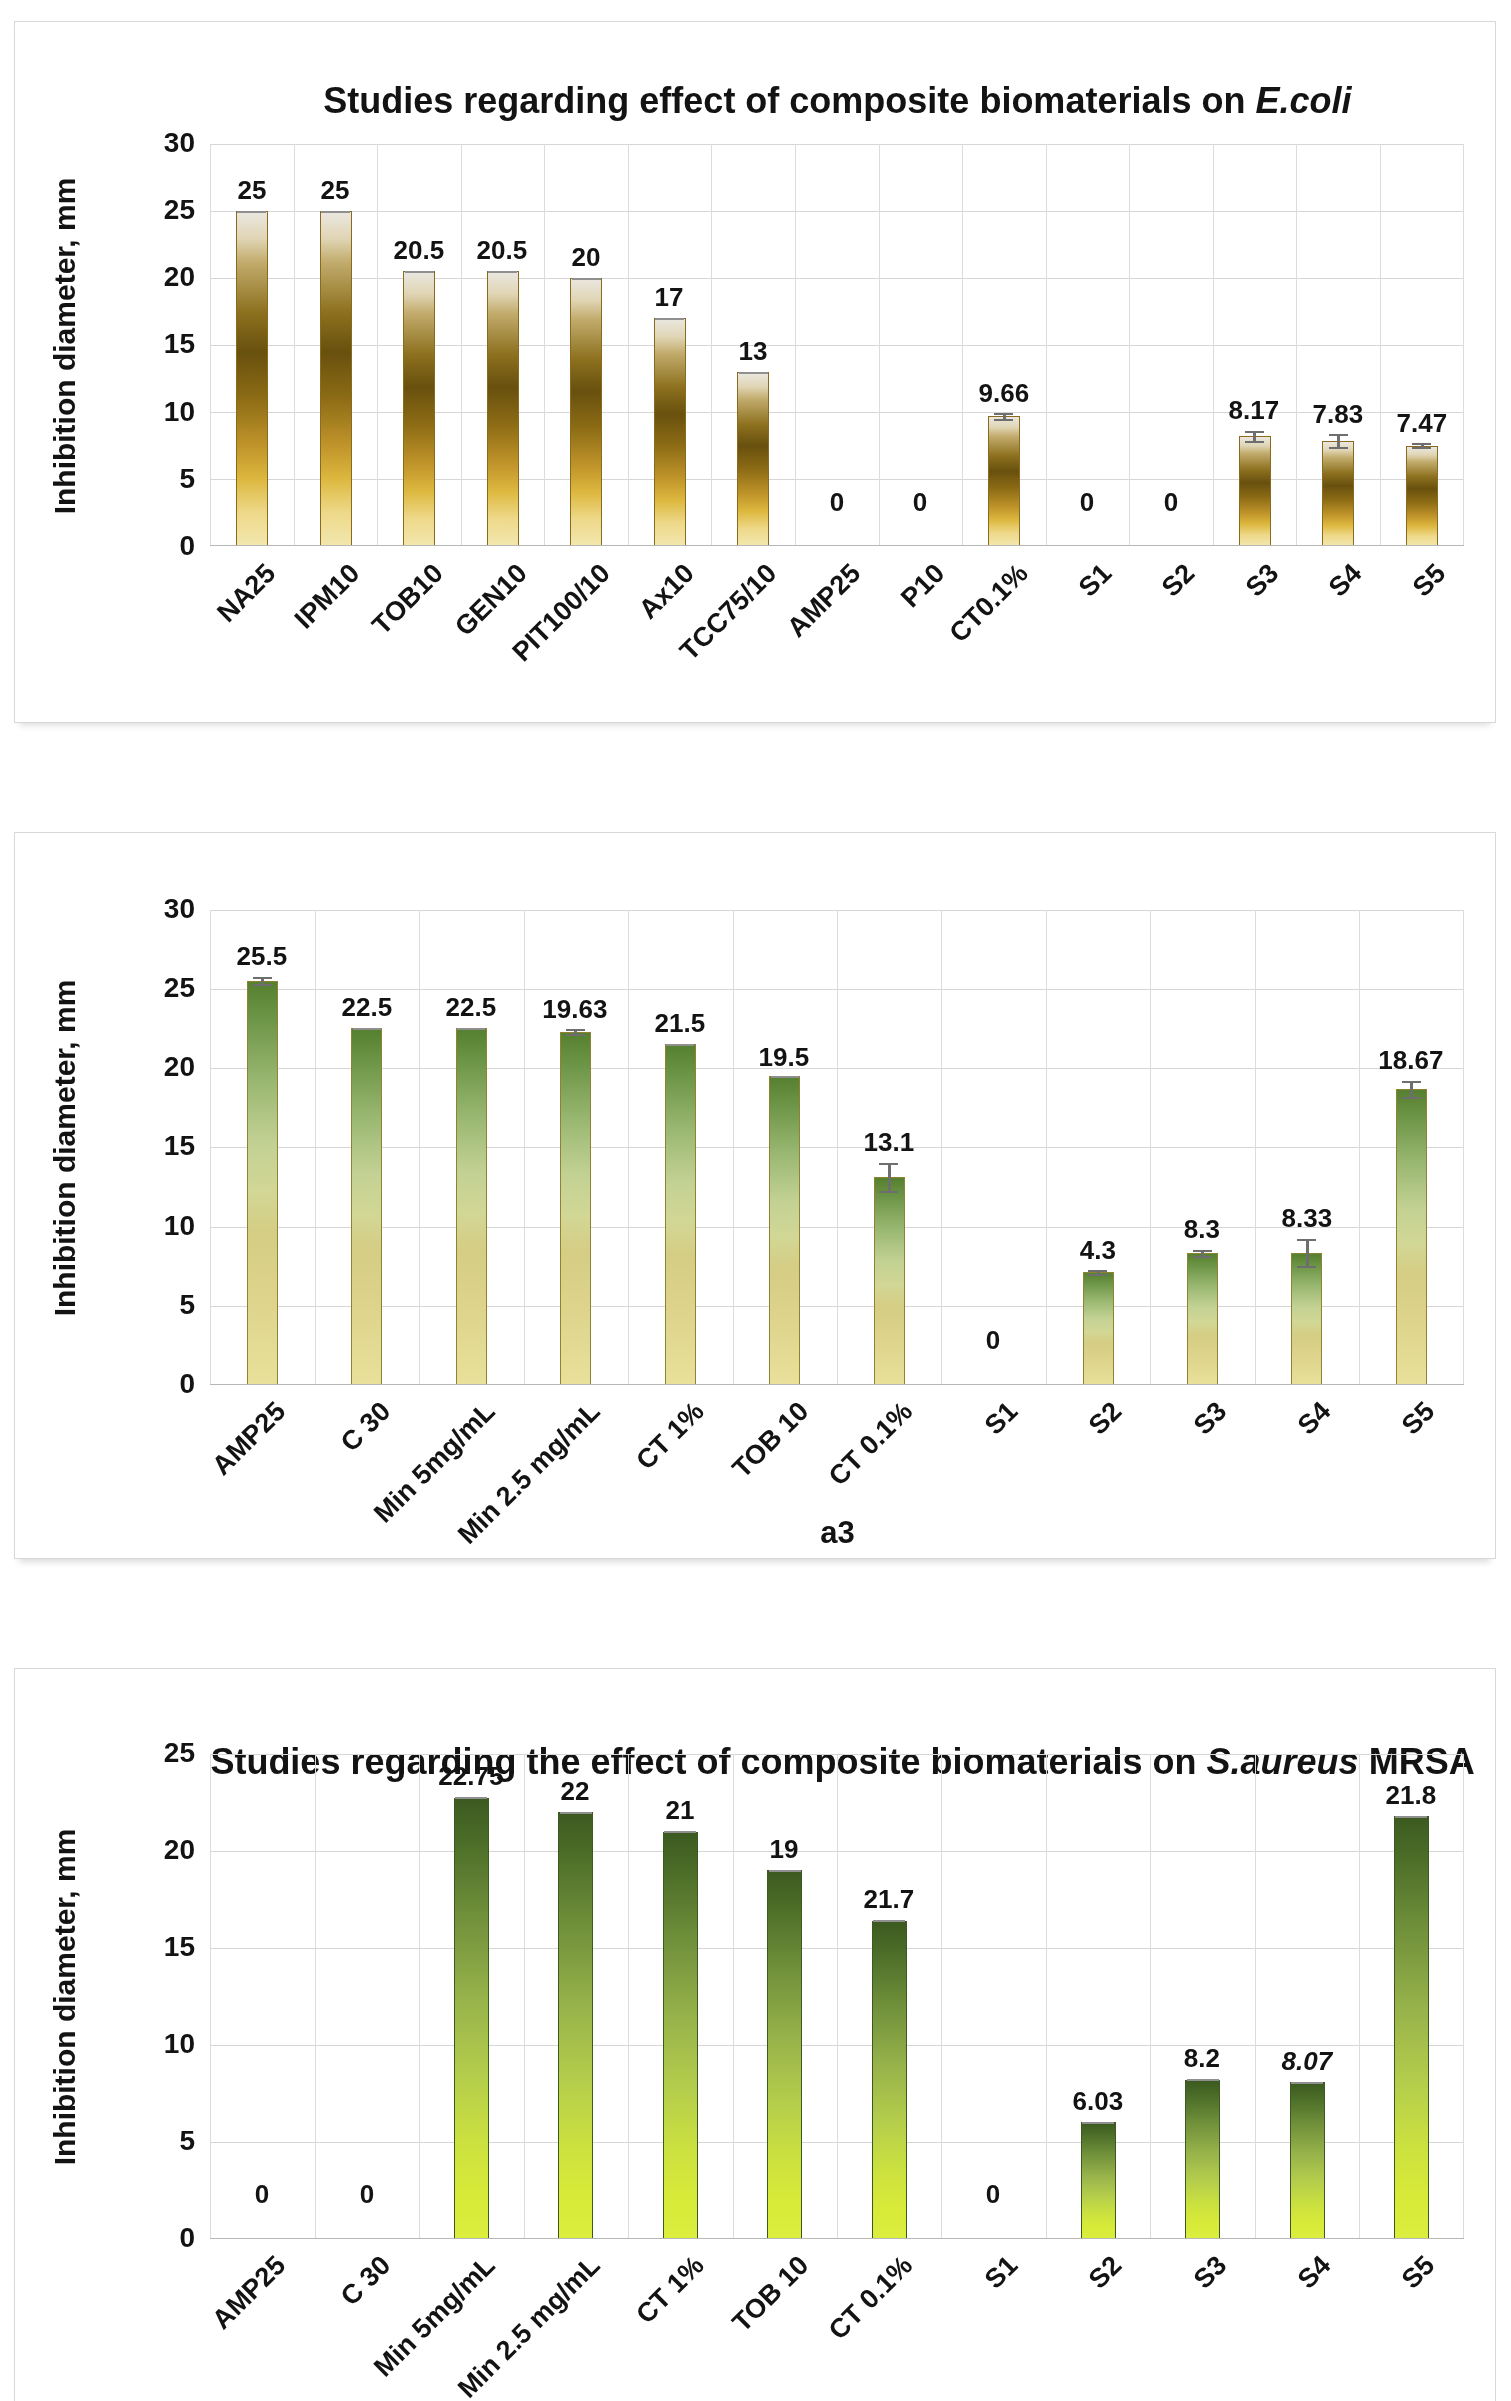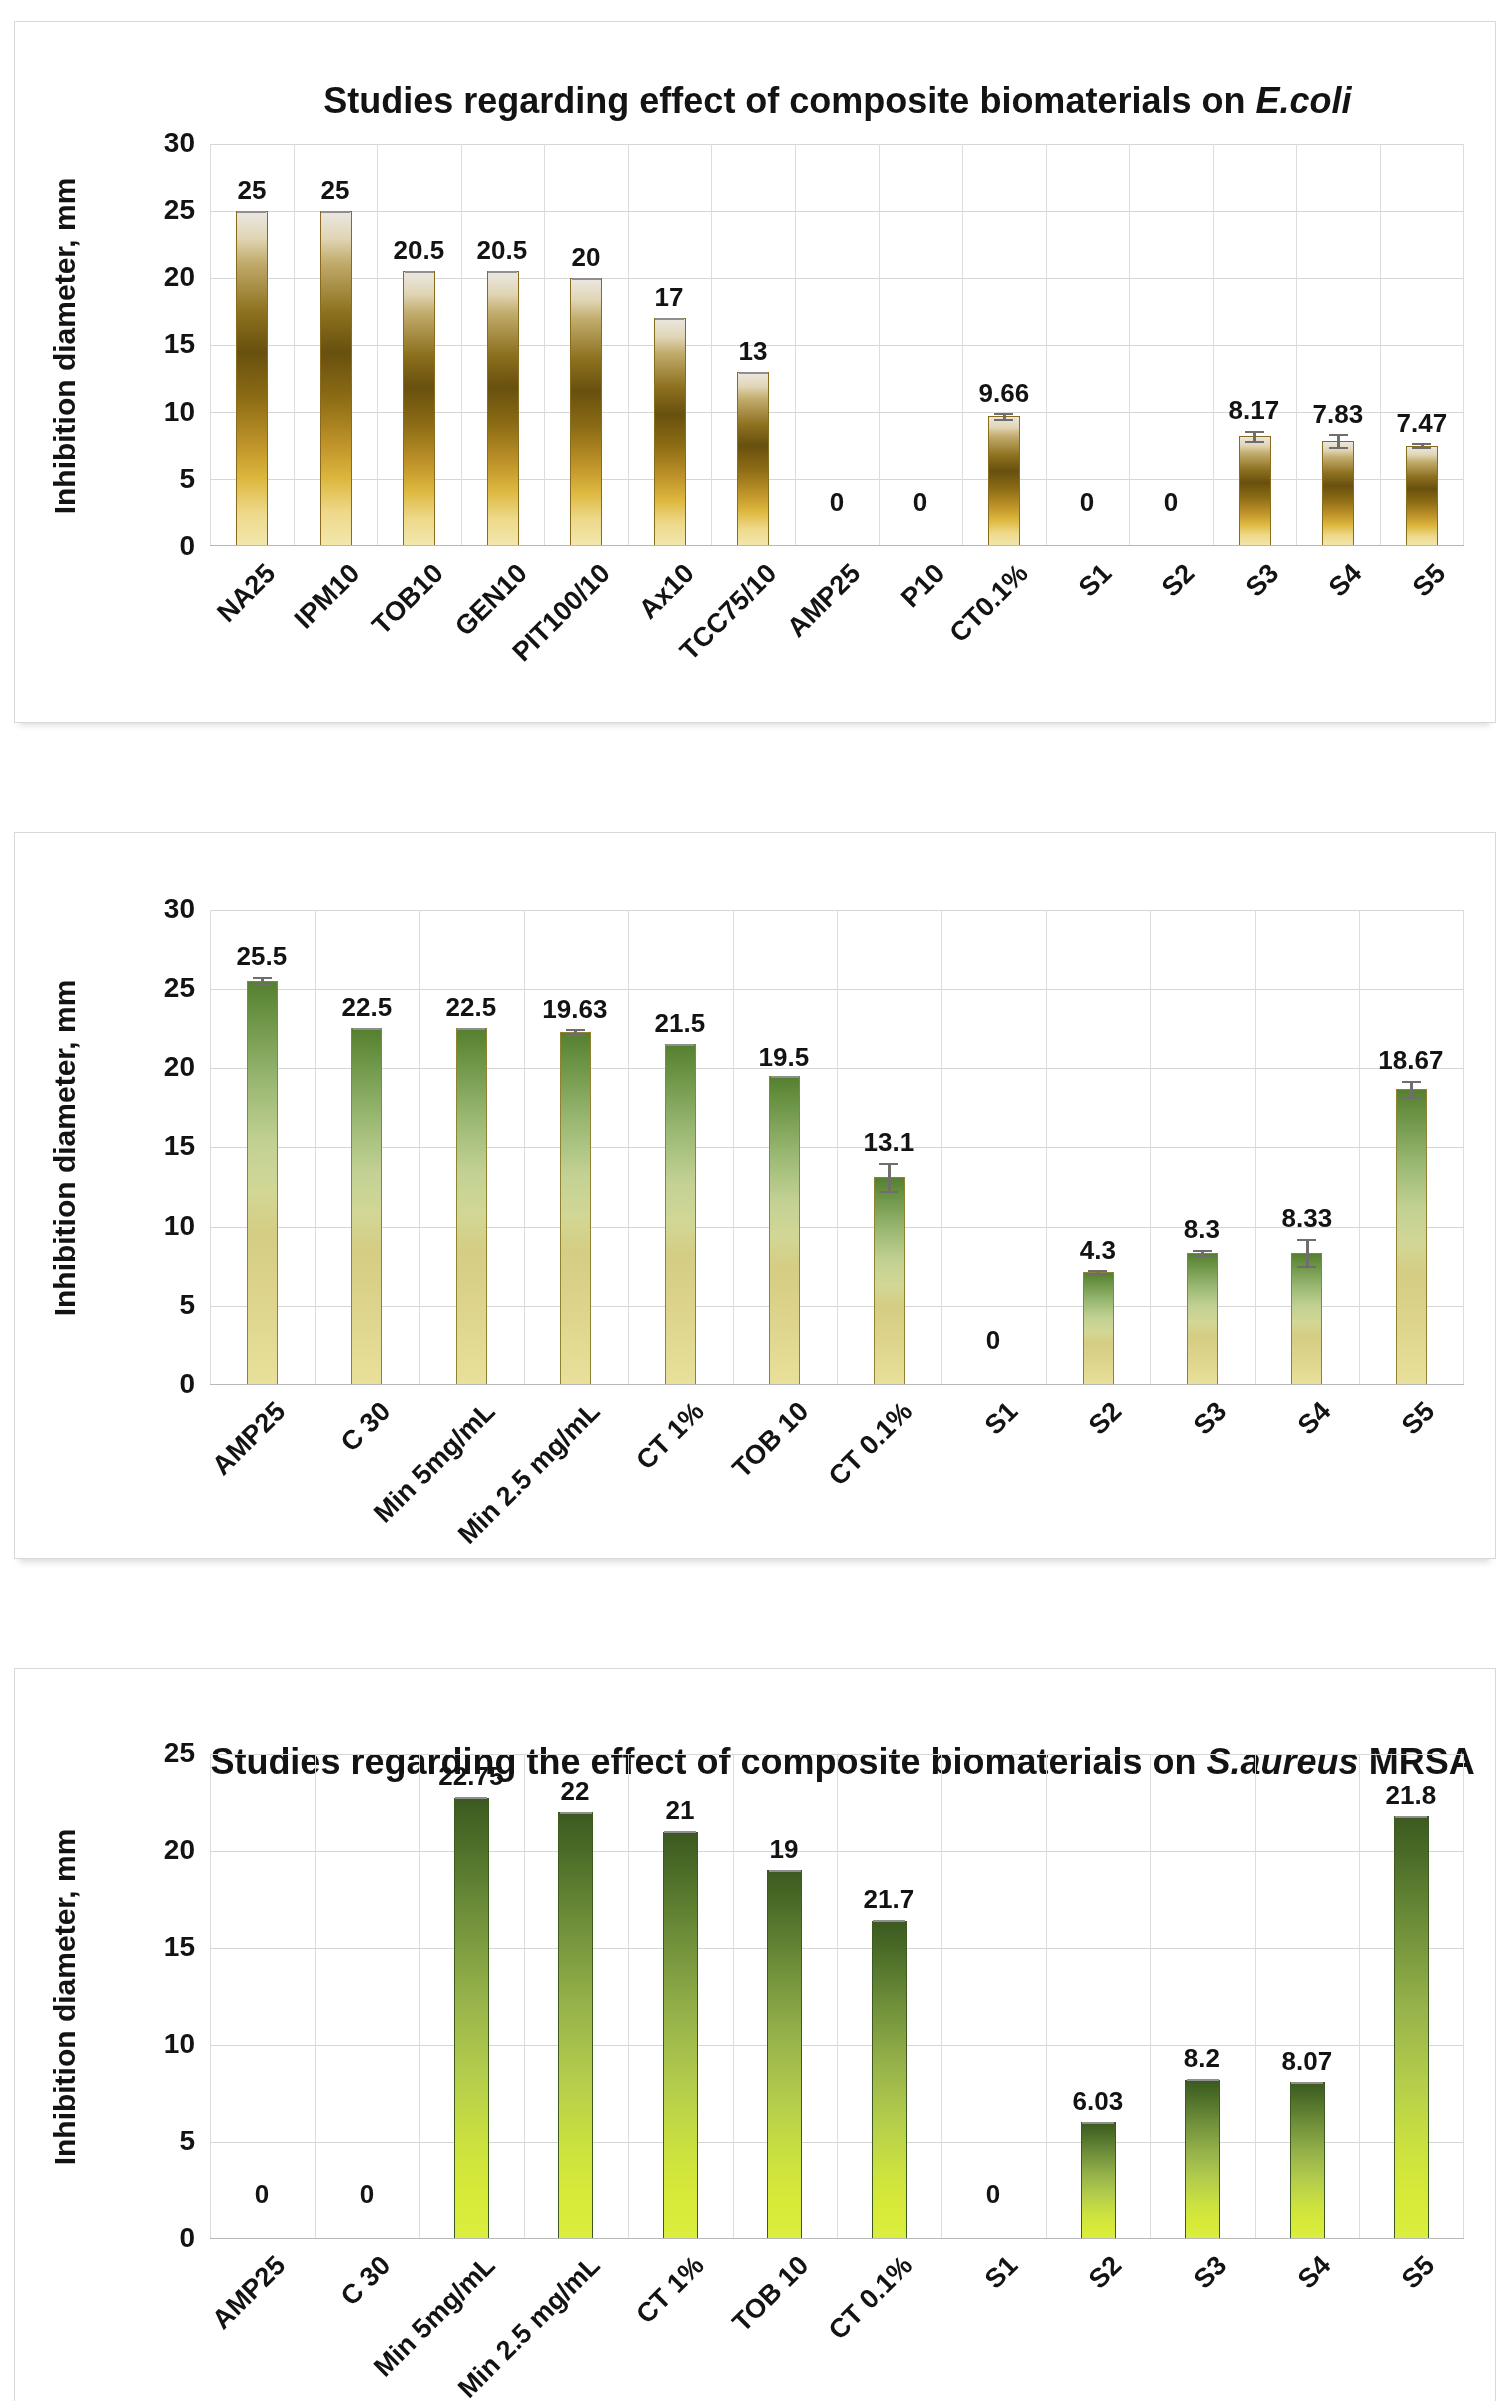--- a/index.html
+++ b/index.html
@@ -243,20 +243,21 @@
       <div class="bar" style="left: 1081px; width: 31px; height: 132px; border-color: rgb(143, 130, 48); background: linear-gradient(rgb(85, 128, 47) 0%, rgb(111, 151, 73) 10%, rgb(154, 184, 114) 25%, rgb(194, 209, 147) 40%, rgb(210, 215, 149) 52%, rgb(213, 205, 132) 62%, rgb(220, 210, 138) 75%, rgb(226, 217, 146) 88%, rgb(233, 224, 155) 100%);"></div>
       <div class="errline" style="left: 1096px; top: 330px; height: 27px;"></div>
       <div class="errcap" style="left: 1087px; width: 19px; top: 329px;"></div>
       <div class="errcap" style="left: 1087px; width: 19px; top: 356px;"></div>
       <div class="bar" style="left: 1186px; width: 31px; height: 296px; border-color: rgb(143, 130, 48); background: linear-gradient(rgb(85, 128, 47) 0%, rgb(111, 151, 73) 10%, rgb(154, 184, 114) 25%, rgb(194, 209, 147) 40%, rgb(210, 215, 149) 52%, rgb(213, 205, 132) 62%, rgb(220, 210, 138) 75%, rgb(226, 217, 146) 88%, rgb(233, 224, 155) 100%);"></div>
       <div class="errline" style="left: 1200px; top: 172px; height: 16px;"></div>
       <div class="errcap" style="left: 1192px; width: 19px; top: 171px;"></div>
       <div class="errcap" style="left: 1192px; width: 19px; top: 187px;"></div>
       <div class="axis-x" style="top: 474px;"></div>
     </div>
+  <div class="caption" style="top: 682px;">a3</div>
 <div class="ytick" style="left: 21.6px; top: 535px;">0</div>
     <div class="ytick" style="left: 21.6px; top: 456px;">5</div>
     <div class="ytick" style="left: 21.6px; top: 377px;">10</div>
     <div class="ytick" style="left: 21.6px; top: 297px;">15</div>
     <div class="ytick" style="left: 21.6px; top: 218px;">20</div>
     <div class="ytick" style="left: 21.6px; top: 139px;">25</div>
     <div class="ytick" style="left: 21.6px; top: 60px;">30</div>
     <div class="vlabel" style="left: 165px; top: 108px;">25.5</div>
     <div class="xtick-wrap" style="left: 255px; top: 563px;">
       <div class="xtick">AMP25</div>
@@ -389,21 +390,21 @@
       <div class="xtick">S1</div>
     </div>
     <div class="vlabel" style="left: 1001px; top: 417px;">6.03</div>
     <div class="xtick-wrap" style="left: 1091px; top: 581px;">
       <div class="xtick">S2</div>
     </div>
     <div class="vlabel" style="left: 1105px; top: 374px;">8.2</div>
     <div class="xtick-wrap" style="left: 1196px; top: 581px;">
       <div class="xtick">S3</div>
     </div>
-    <div class="vlabel" style="left: 1210px; top: 377px;">8.07</div>
+    <div class="vlabel" style="left: 1210px; top: 377px; font-style: italic;">8.07</div>
     <div class="xtick-wrap" style="left: 1300px; top: 581px;">
       <div class="xtick">S4</div>
     </div>
     <div class="vlabel" style="left: 1314px; top: 111px;">21.8</div>
     <div class="xtick-wrap" style="left: 1404px; top: 581px;">
       <div class="xtick">S5</div>
     </div>
   </section>
 
 

